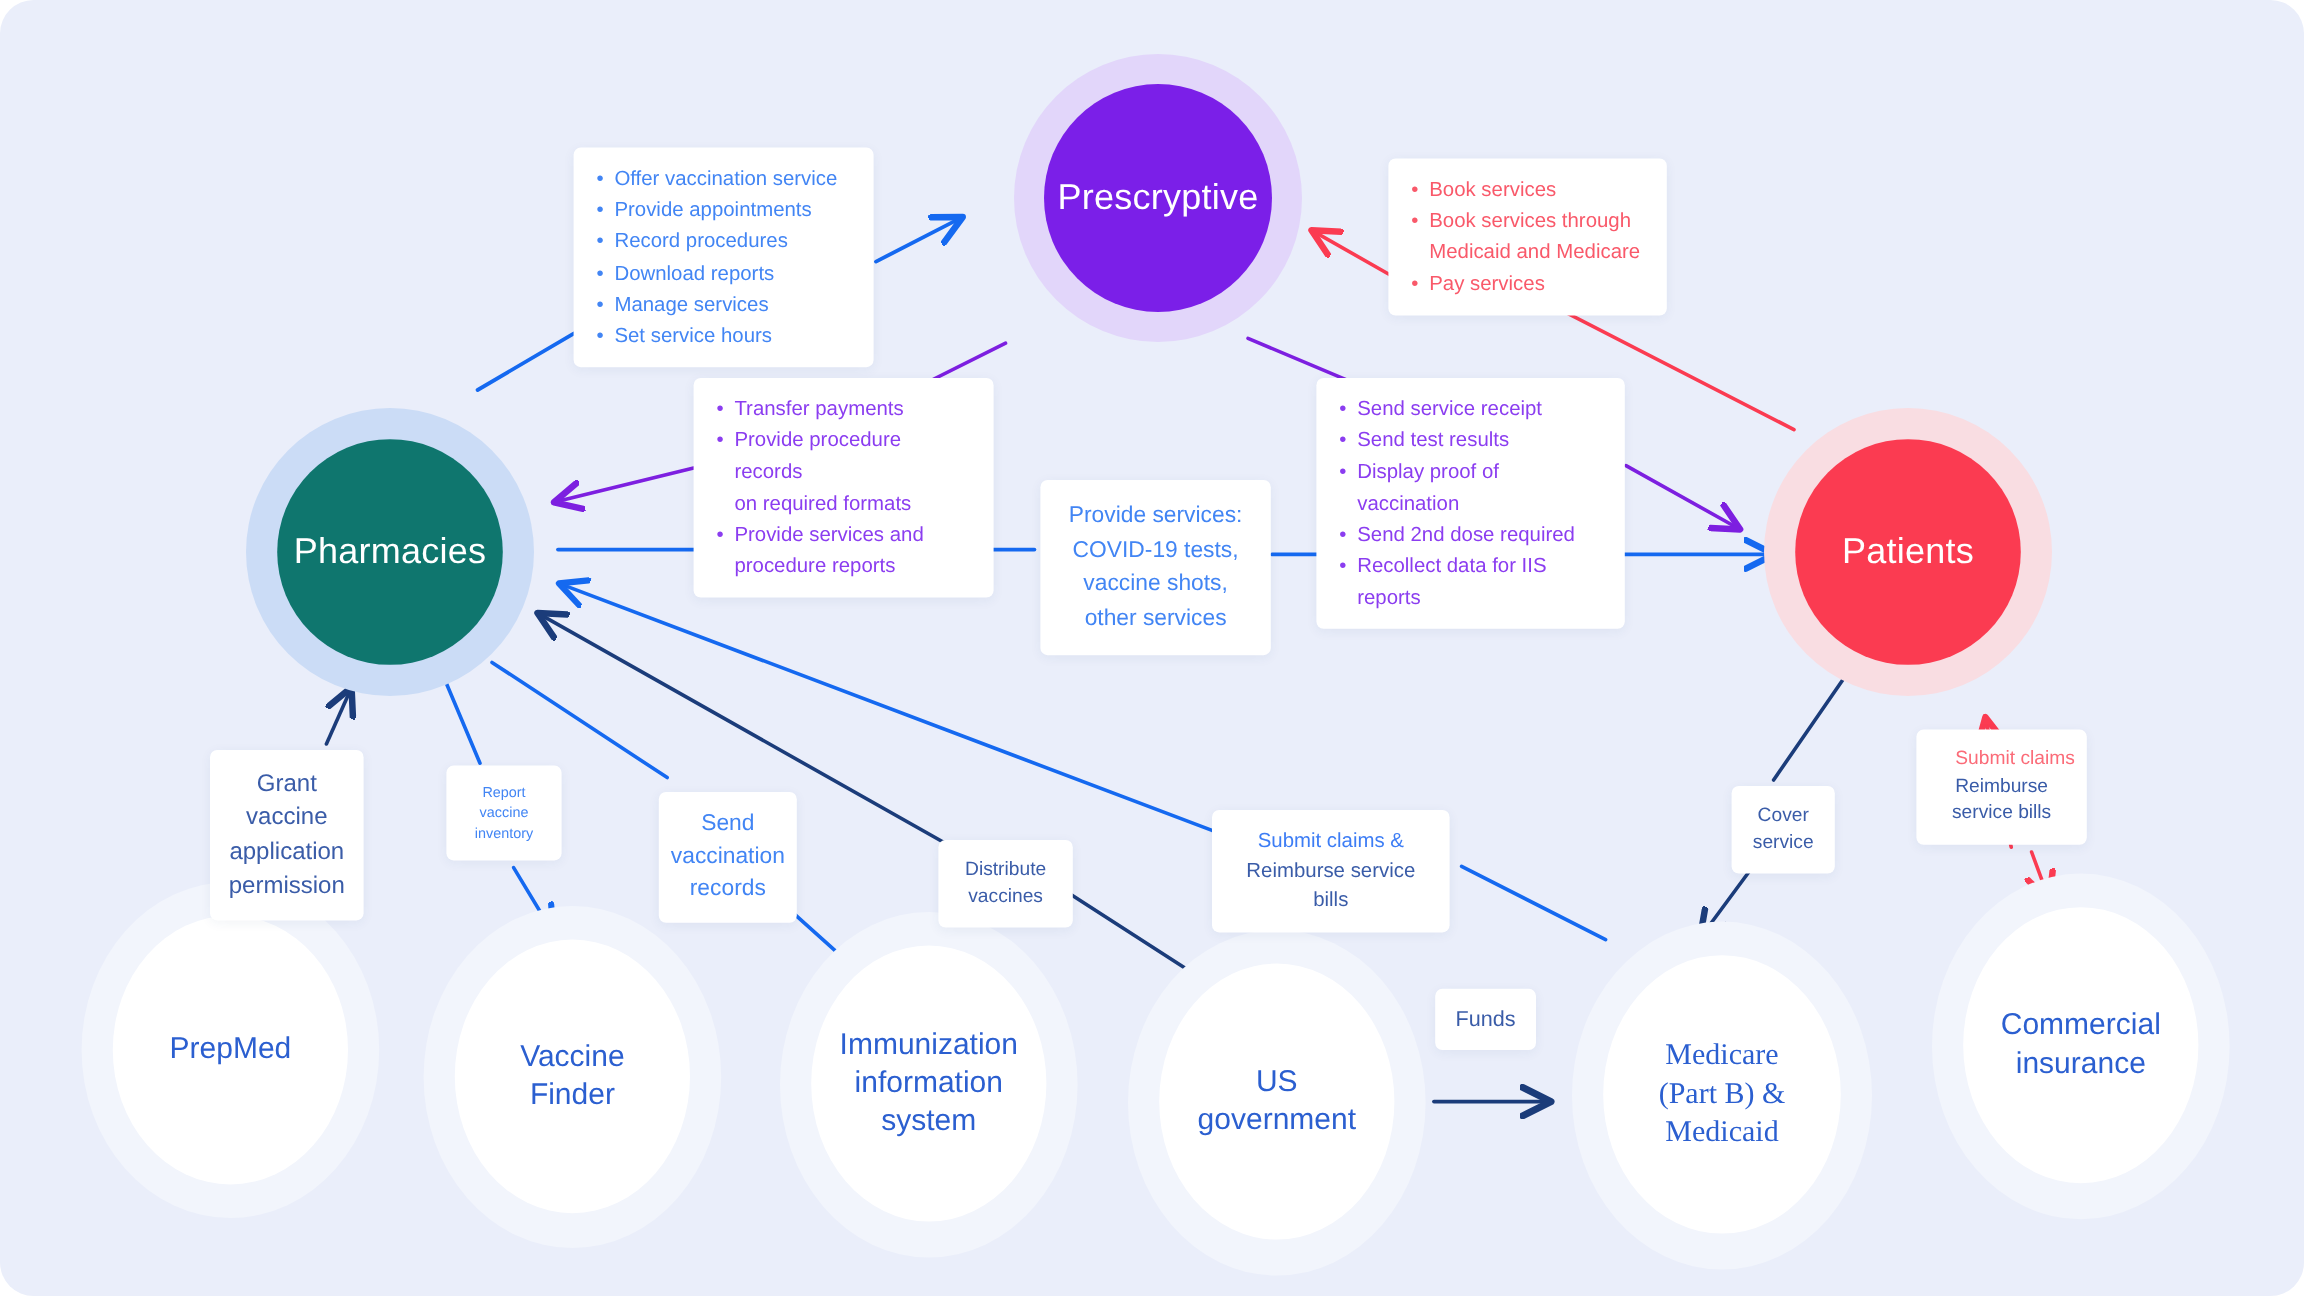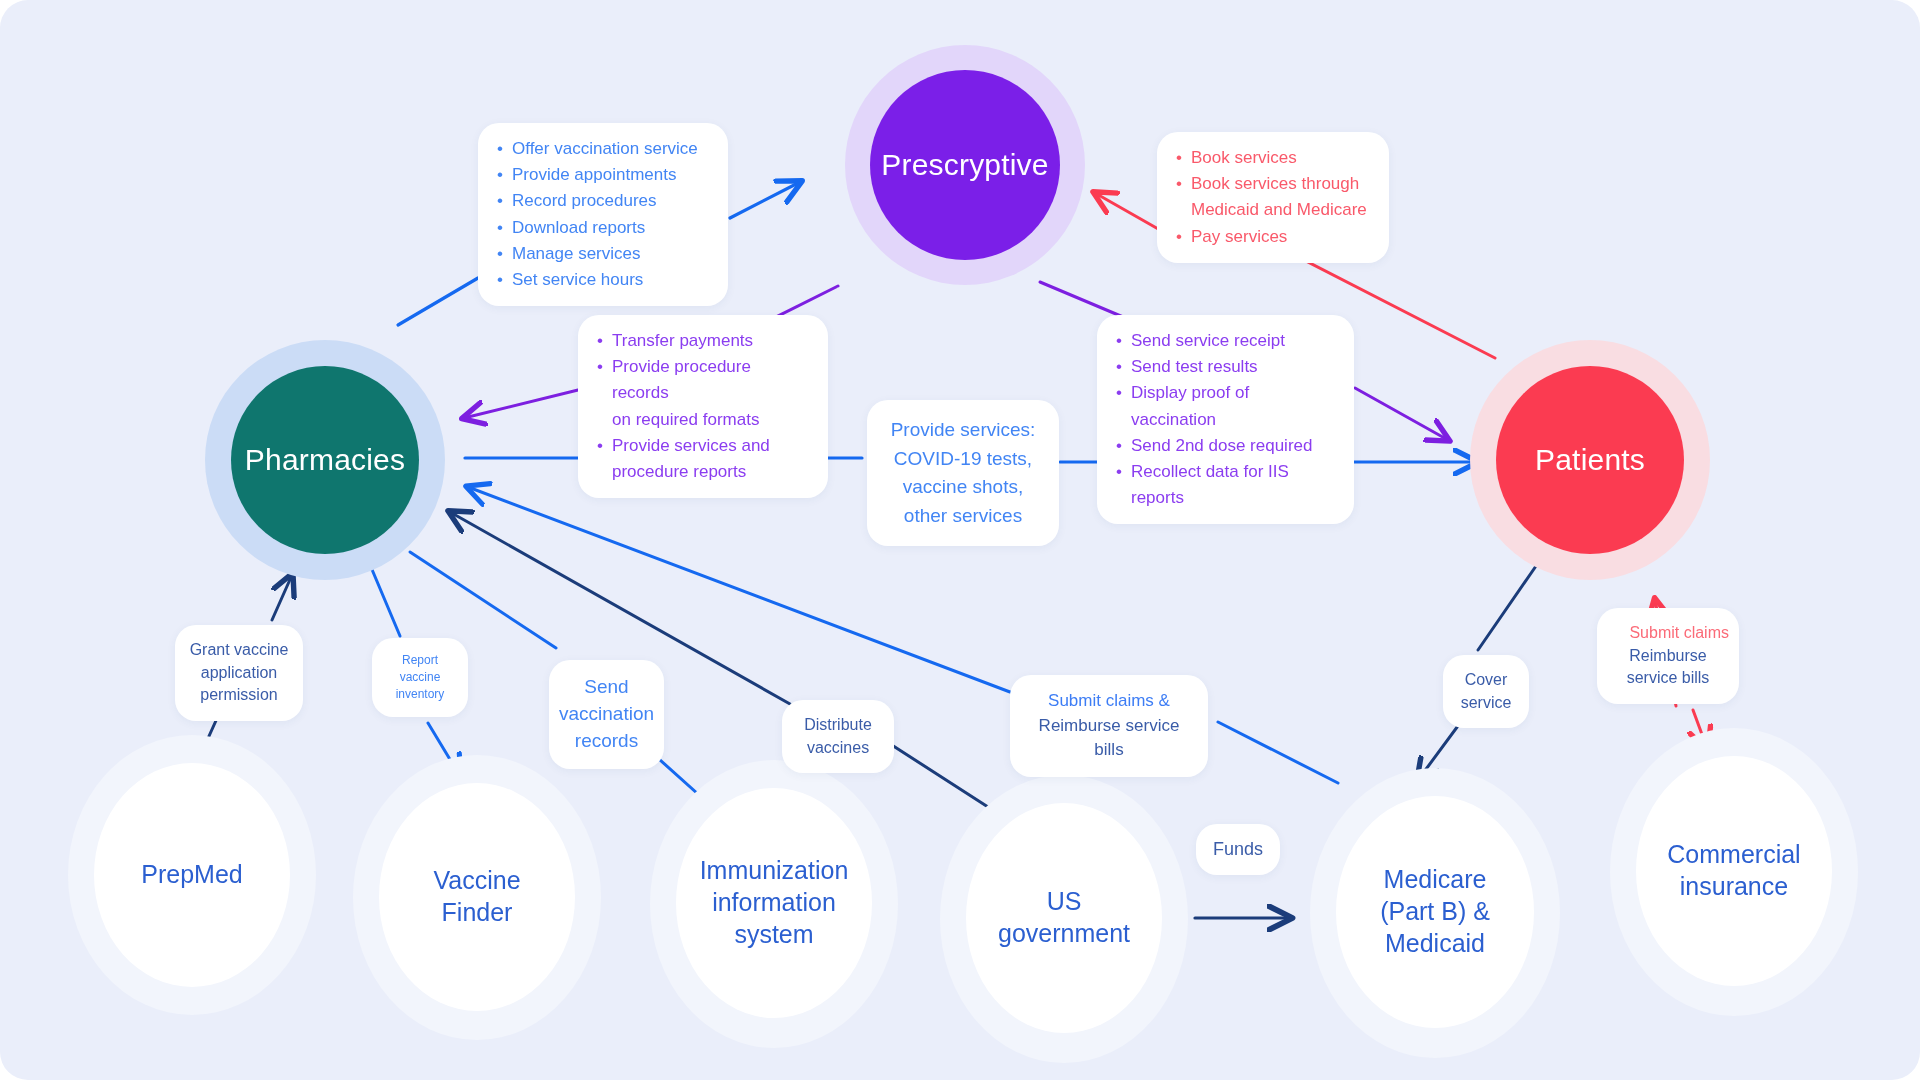--- a/index.html
+++ b/index.html
@@ -23,21 +23,21 @@
   .hub .core{position:absolute;border-radius:50%;display:flex;align-items:center;justify-content:center;}
   .hub .core span{color:#fff;font-size:30px;letter-spacing:.2px;white-space:nowrap;}
 
   
   .node{position:absolute;border-radius:50%;display:flex;align-items:center;justify-content:center;
         background:#f2f5fc;}
   .node .inner{position:absolute;border-radius:50%;background:#ffffff;display:flex;align-items:center;justify-content:center;}
   .node .inner span{color:#2b5fd0;font-size:25px;line-height:1.27;text-align:center;display:block;white-space:pre-line;}
 
   
-  .card{position:absolute;background:#fff;border-radius:21px;
+  .card{position:absolute;background:#fff;border-radius:6px;
         box-shadow:0 2px 10px rgba(40,60,120,.06);
         padding:13px 18px;box-sizing:border-box;}
   .card ul{margin:0;padding:0;list-style:none;}
   .card li{position:relative;padding-left:16px;font-size:17px;line-height:1.54;white-space:pre-line;}
   .card li::before{content:"\2022";position:absolute;left:1px;top:0;}
   .card .txt{font-size:17px;line-height:1.5;white-space:pre-line;}
   .blue li,.blue .txt{color:#4285f4;}
   .purple li,.purple .txt{color:#8b3df0;}
   .red li,.red .txt{color:#f9596a;}
   .navy .txt{color:#3a5ca8;}
@@ -152,21 +152,21 @@
     </div>
   </div>
 
   <div class="node" style="left:940px;top:775px;width:248px;height:288px;">
     <div class="inner" style="left:26px;top:28px;width:196px;height:230px;">
       <span>US
 government</span>
     </div>
   </div>
 
-  <div class="node" style="left:1310px;top:768px;width:250px;height:290px;">
+  <div class="node" style="left:1310px;top:768px;width:250px;height:290px;font-family:Liberation Serif, serif;">
     <div class="inner" style="left:26px;top:28px;width:198px;height:232px;">
       <span>Medicare
 (Part B) &amp;
 Medicaid</span>
     </div>
   </div>
 
   <div class="node" style="left:1610px;top:728px;width:248px;height:288px;">
     <div class="inner" style="left:26px;top:28px;width:196px;height:230px;">
       <span>Commercial
@@ -215,21 +215,21 @@
   </div>
 
   <div class="card blue ctr" style="left:867px;top:400px;width:192px;padding:16px 14px;">
     <div class="txt" style="font-size:19px;line-height:1.5;">Provide services:
 COVID-19 tests,
 vaccine shots,
 other services</div>
   </div>
 
   <div class="card navy ctr" style="left:175px;top:625px;width:128px;padding:14px 12px;">
-    <div class="txt" style="font-size:16px;line-height:1.42;">Grant vaccine
+    <div class="txt" style="font-size:20px;line-height:1.42;">Grant vaccine
 application
 permission</div>
   </div>
 
   <div class="card blue ctr" style="left:372px;top:638px;width:96px;padding:14px 10px;">
     <div class="txt" style="font-size:12px;line-height:1.42;">Report
 vaccine
 inventory</div>
   </div>
 

